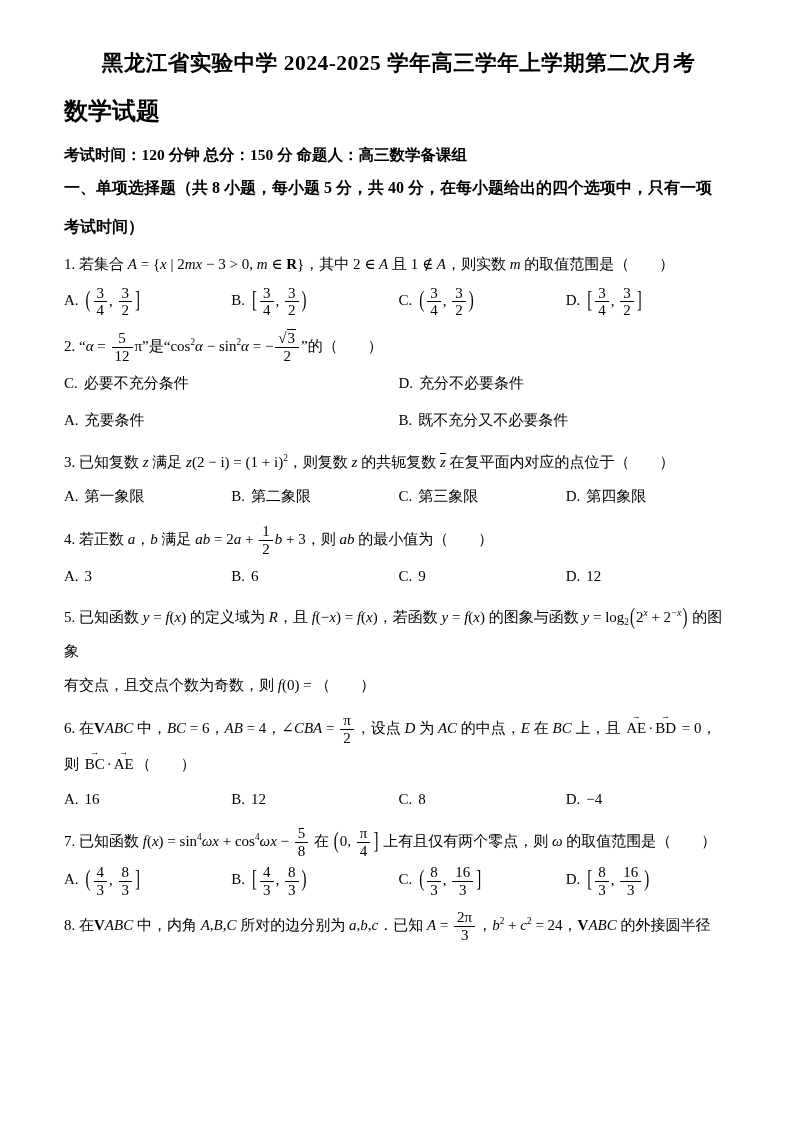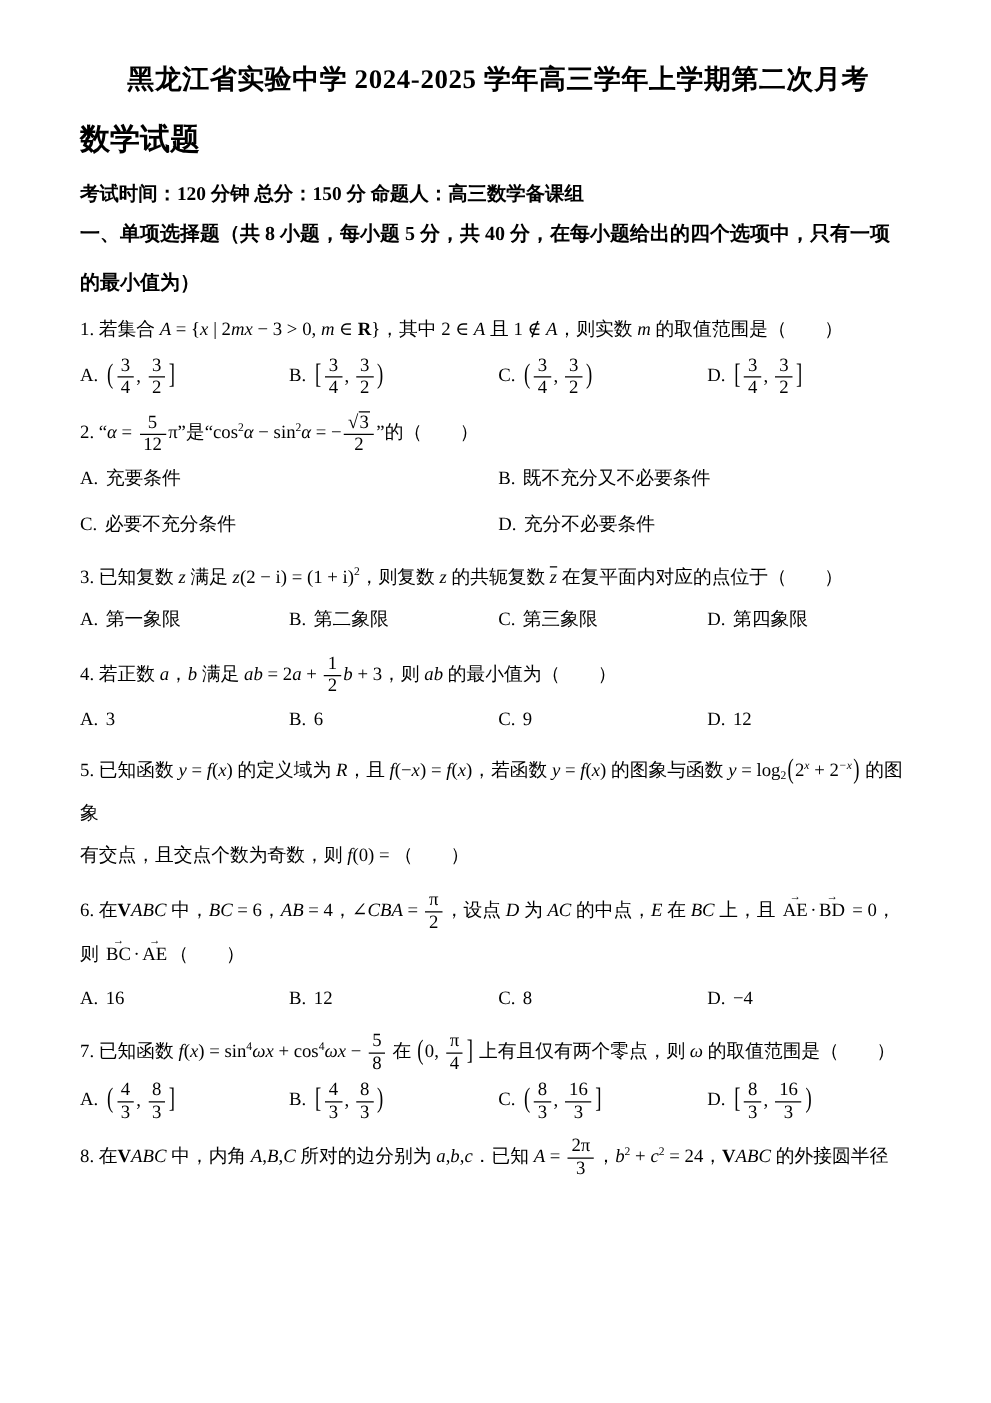--- a/index.html
+++ b/index.html
@@ -35,40 +35,40 @@
   .mbk{display:inline-block;transform:scaleY(1.5);margin:0 1px;font-weight:400;}
 </style>
 </head>
 <body>
 
 <div class="page">
   <div class="title1">黑龙江省实验中学 2024-2025 学年高三学年上学期第二次月考</div>
   <div class="title2">数学试题</div>
   <div class="meta">考试时间：120 分钟  总分：150 分  命题人：高三数学备课组</div>
   <div class="sec">一、单项选择题（共 8 小题，每小题 5 分，共 40 分，在每小题给出的四个选项中，只有一项</div>
-  <div class="sec">的最小值为）</div>
+  <div class="sec">考试时间）</div>
   <div class="questions">
       <div class="question">
         <div class="qline">1. 若集合 <span class="mv">A</span> = {<span class="mv">x</span> | 2<span class="mv">mx</span> − 3 &gt; 0, <span class="mv">m</span> ∈ <span class="mb">R</span>}，其中 2 ∈ <span class="mv">A</span> 且 1 ∉ <span class="mv">A</span>，则实数 <span class="mv">m</span> 的取值范围是（　　）</div>
         <div class="opts cols4">
           <div class="opt"><span class="olabel">A.</span><span class="mbk">(</span><span class="frac"><span class="fn">3</span><span class="fd">4</span></span>, <span class="frac"><span class="fn">3</span><span class="fd">2</span></span><span class="mbk">]</span></div>
           <div class="opt"><span class="olabel">B.</span><span class="mbk">[</span><span class="frac"><span class="fn">3</span><span class="fd">4</span></span>, <span class="frac"><span class="fn">3</span><span class="fd">2</span></span><span class="mbk">)</span></div>
           <div class="opt"><span class="olabel">C.</span><span class="mbk">(</span><span class="frac"><span class="fn">3</span><span class="fd">4</span></span>, <span class="frac"><span class="fn">3</span><span class="fd">2</span></span><span class="mbk">)</span></div>
           <div class="opt"><span class="olabel">D.</span><span class="mbk">[</span><span class="frac"><span class="fn">3</span><span class="fd">4</span></span>, <span class="frac"><span class="fn">3</span><span class="fd">2</span></span><span class="mbk">]</span></div>
         </div>
       </div>
       <div class="question">
         <div class="qline">2. “<span class="mv">α</span> = <span class="frac"><span class="fn">5</span><span class="fd">12</span></span>π”是“cos<span class="msup">2</span><span class="mv">α</span> − sin<span class="msup">2</span><span class="mv">α</span> = −<span class="frac"><span class="fn"><span class="msq">√<span class="sqv">3</span></span></span><span class="fd">2</span></span>”的（　　）</div>
         <div class="opts cols2">
+          <div class="opt"><span class="olabel">C.</span>必要不充分条件</div>
+          <div class="opt"><span class="olabel">D.</span>充分不必要条件</div>
+        </div>
+        <div class="opts cols2">
           <div class="opt"><span class="olabel">A.</span>充要条件</div>
           <div class="opt"><span class="olabel">B.</span>既不充分又不必要条件</div>
-        </div>
-        <div class="opts cols2">
-          <div class="opt"><span class="olabel">C.</span>必要不充分条件</div>
-          <div class="opt"><span class="olabel">D.</span>充分不必要条件</div>
         </div>
       </div>
       <div class="question">
         <div class="qline">3. 已知复数 <span class="mv">z</span> 满足 <span class="mv">z</span>(2 − i) = (1 + i)<span class="msup">2</span>，则复数 <span class="mv">z</span> 的共轭复数 <span class="mv mbar">z</span> 在复平面内对应的点位于（　　）</div>
         <div class="opts cols4">
           <div class="opt"><span class="olabel">A.</span>第一象限</div>
           <div class="opt"><span class="olabel">B.</span>第二象限</div>
           <div class="opt"><span class="olabel">C.</span>第三象限</div>
           <div class="opt"><span class="olabel">D.</span>第四象限</div>
         </div>

